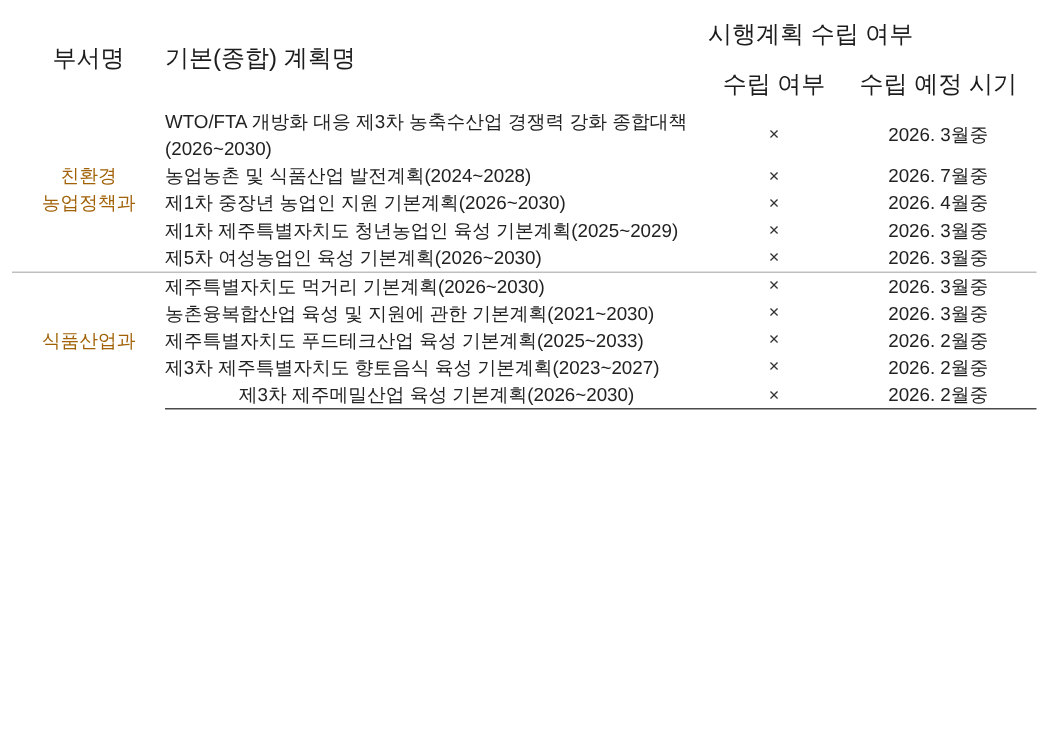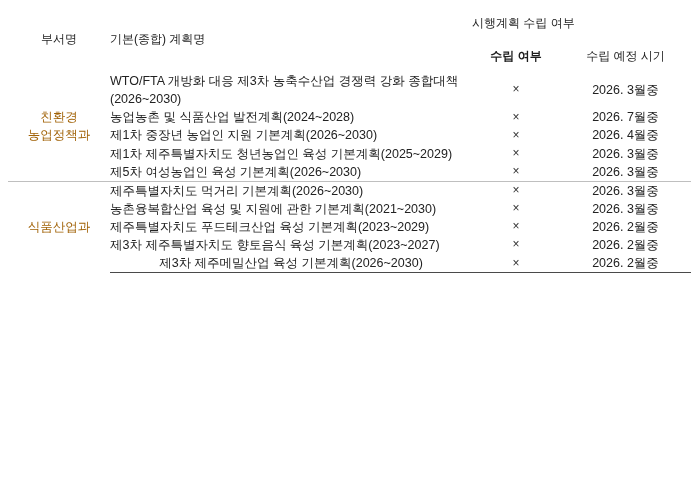--- a/index.html
+++ b/index.html
@@ -34,21 +34,21 @@
   }
   
   col.c-dept   { width: 102px; }
   col.c-plan   { width: 362px; }
   col.c-yn     { width: 88px; }
   col.c-when   { width: 131px; }
 
   
   thead th {
     font-weight: normal;
-    font-size: 12px;
+    font-size: 16px;
     color: #1c1c1c;
     text-align: center;
     padding: 6px 4px;
   }
   th.dept-head {
     border-top: 1.6px solid #4a4a4a;
     border-bottom: 1.2px solid #5a5a5a;
     border-right: 1px solid #d6d6d6;
     text-align: center;
   }
@@ -63,21 +63,20 @@
     border-top: 1.6px solid #4a4a4a;
     border-bottom: 1px solid #d6d6d6;
     text-align: left;
     padding-left: 12px;
     height: 34px;
   }
   th.sub-head-yn {
     border-bottom: 1.2px solid #5a5a5a;
     border-right: 1px solid #d6d6d6;
     height: 32px;
-    font-weight: bold;
   }
   th.sub-head-when {
     border-bottom: 1.2px solid #5a5a5a;
     height: 32px;
   }
 
   
   tbody td {
     font-size: 12.5px;
     color: #222222;
@@ -179,21 +178,21 @@
           <td class="plan-cell" style="white-space: pre-line;">제주특별자치도 먹거리 기본계획(2026~2030)</td>
           <td class="yn-cell">×</td>
           <td class="when-cell">2026. 3월중</td>
         </tr>
         <tr>
           <td class="plan-cell" style="white-space: pre-line;">농촌융복합산업 육성 및 지원에 관한 기본계획(2021~2030)</td>
           <td class="yn-cell">×</td>
           <td class="when-cell">2026. 3월중</td>
         </tr>
         <tr>
-          <td class="plan-cell" style="white-space: pre-line;">제주특별자치도 푸드테크산업 육성 기본계획(2023~2029)</td>
+          <td class="plan-cell" style="white-space: pre-line;">제주특별자치도 푸드테크산업 육성 기본계획(2025~2033)</td>
           <td class="yn-cell">×</td>
           <td class="when-cell">2026. 2월중</td>
         </tr>
         <tr>
           <td class="plan-cell" style="white-space: pre-line;">제3차 제주특별자치도 향토음식 육성 기본계획(2023~2027)</td>
           <td class="yn-cell">×</td>
           <td class="when-cell">2026. 2월중</td>
         </tr>
         <tr class="tall last-row">
           <td class="plan-cell" style="white-space: pre-line; text-align: center;">제3차 제주메밀산업 육성 기본계획(2026~2030)</td>

